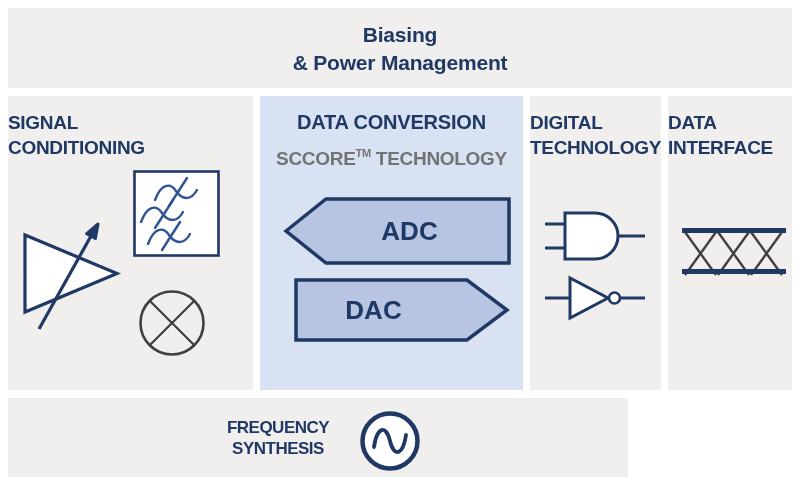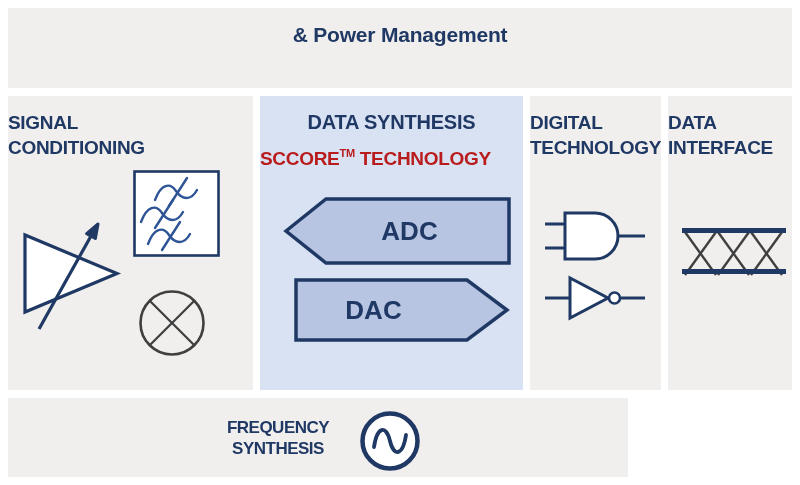--- a/index.html
+++ b/index.html
@@ -51,23 +51,24 @@
   .dc-title {
     padding-top: 15px;
     text-align: center;
     font-size: 20px;
     font-weight: bold;
     color: #1f3864;
     letter-spacing: -0.2px;
   }
   .dc-subtitle {
     margin-top: 14px;
+    text-align: center;
     font-size: 19px;
     font-weight: bold;
-    color: #b91c1c;
+    color: #737373;
     letter-spacing: -0.3px;
   }
   .dc-subtitle .tm {
     font-size: 11px;
     vertical-align: top;
     position: relative;
     top: -1px;
   }
   .dc-subtitle .rest { margin-left: 5px; }
 
@@ -100,20 +101,21 @@
   }
   .freq-label span { display: block; }
 </style>
 </head>
 <body>
 
 <div class="canvas">
 
   <section class="panel panel-top">
     <h2 class="banner-title">
+      <span>Biasing</span>
       <span>&amp; Power Management</span>
     </h2>
   </section>
 
   <section class="panel panel-sc">
     <h3 class="panel-title">
       <span>SIGNAL</span>
       <span>CONDITIONING</span>
     </h3>
 
@@ -148,21 +150,21 @@
     <span class="icon-abs" style="left:129px; top:192px;">
       <svg width="70" height="70" viewBox="0 0 70 70">
         <circle cx="35" cy="35" r="31.5" fill="none" stroke="#3f3f3f" stroke-width="2.6"></circle>
         <line x1="12.7" y1="12.7" x2="57.3" y2="57.3" stroke="#3f3f3f" stroke-width="2.2"></line>
         <line x1="57.3" y1="12.7" x2="12.7" y2="57.3" stroke="#3f3f3f" stroke-width="2.2"></line>
       </svg>
     </span>
   </section>
 
   <section class="panel panel-dc blue">
-    <h3 class="dc-title">DATA SYNTHESIS</h3>
+    <h3 class="dc-title">DATA CONVERSION</h3>
     <div class="dc-subtitle">
       <span>SCCORE</span><span class="tm">TM</span><span class="rest">TECHNOLOGY</span>
     </div>
 
     <div class="arrow-box" style="left:23px; top:100px; width:229px; height:70px;">
       <svg width="229" height="70" viewBox="0 0 229 70">
         <polygon points="3,35 43,3 226,3 226,67 43,67" fill="#b7c5e3" stroke="#1f3864" stroke-width="3.5" stroke-linejoin="miter"></polygon>
       </svg>
       <div class="arrow-label adc">ADC</div>
     </div>

